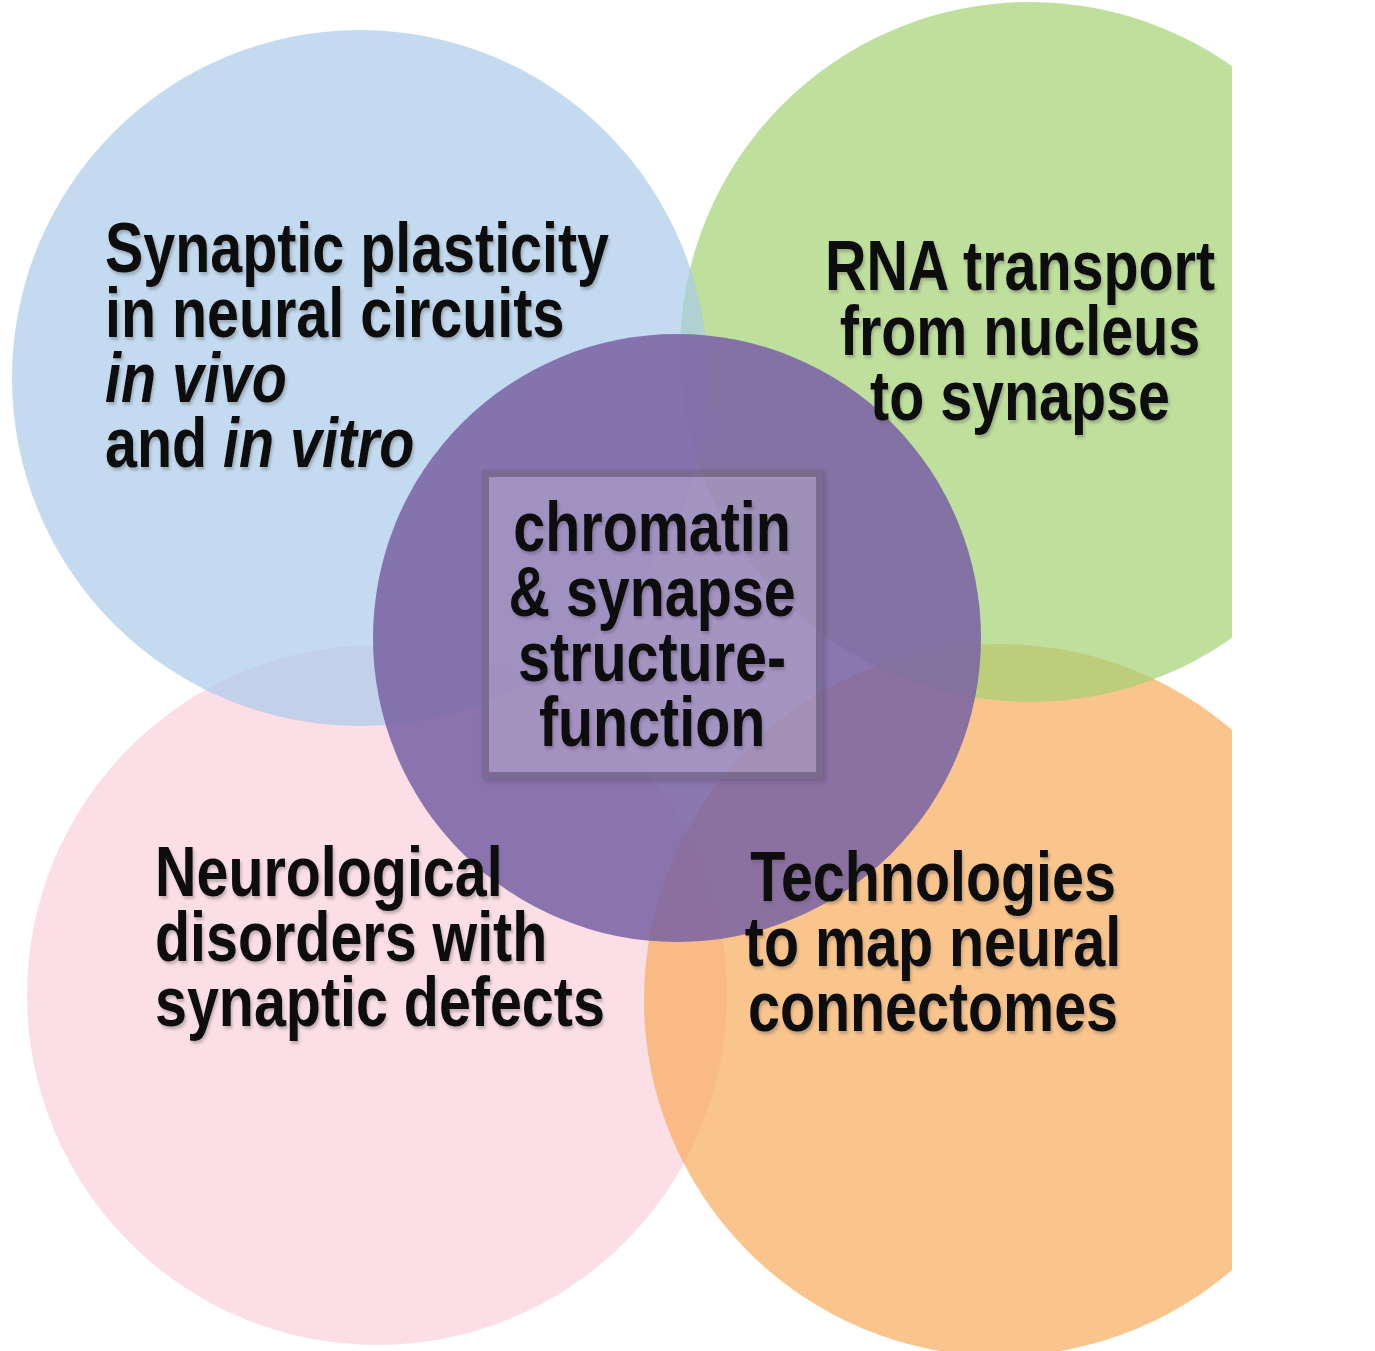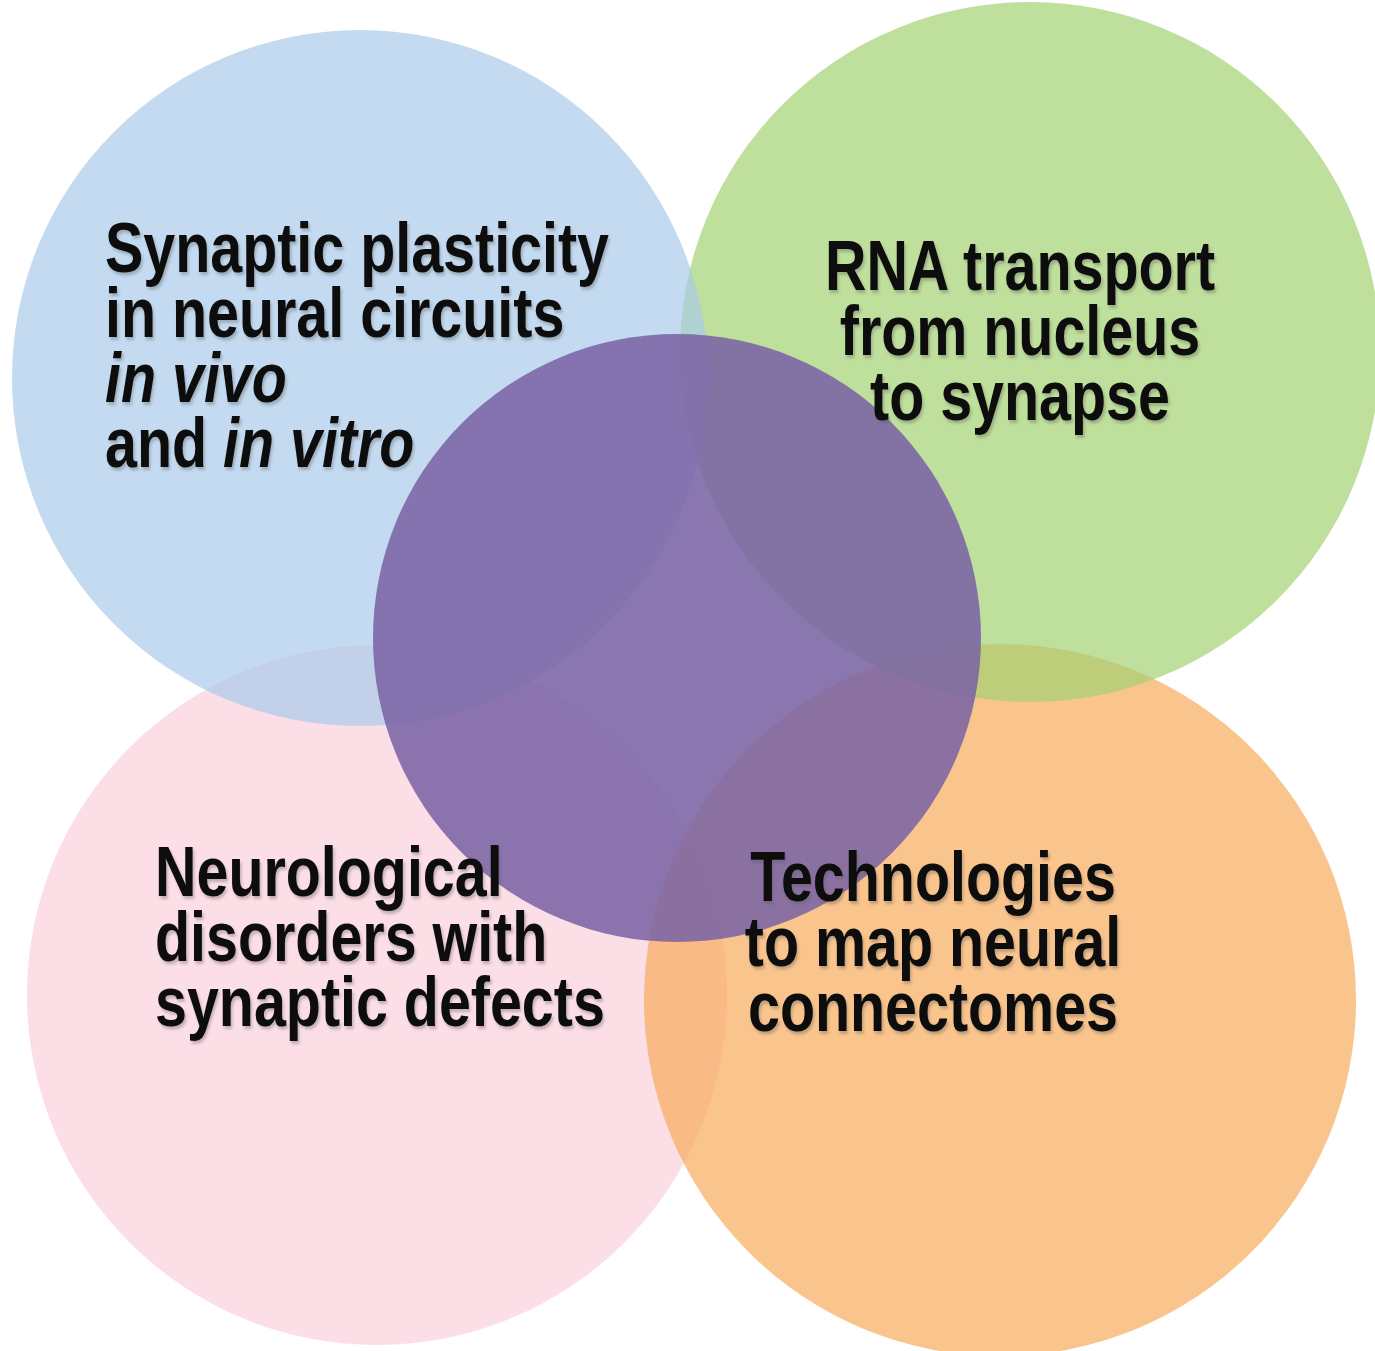--- a/index.html
+++ b/index.html
@@ -2,21 +2,21 @@
 <html><head>
 <meta charset="utf-8">
 <style>
   html, body {
     margin: 0;
     padding: 0;
     background: #ffffff;
   }
   #stage {
     position: relative;
-    width: 1375px;
+    width: 1232px;
     height: 1351px;
     overflow: hidden;
     background: #ffffff;
     font-family: "Liberation Sans", "DejaVu Sans", sans-serif;
   }
   .circle {
     position: absolute;
     border-radius: 50%;
   }
   
@@ -104,14 +104,22 @@
     <div>disorders with</div>
     <div>synaptic defects</div>
   </div>
 
   <div class="label center lbl-orange">
     <div>Technologies</div>
     <div>to map neural</div>
     <div>connectomes</div>
   </div>
 
+  <div class="center-box">
+    <div class="center-text">
+      <div>chromatin</div>
+      <div>&amp; synapse</div>
+      <div>structure-</div>
+      <div>function</div>
+    </div>
+  </div>
 
 </div>
 
 </body></html>

